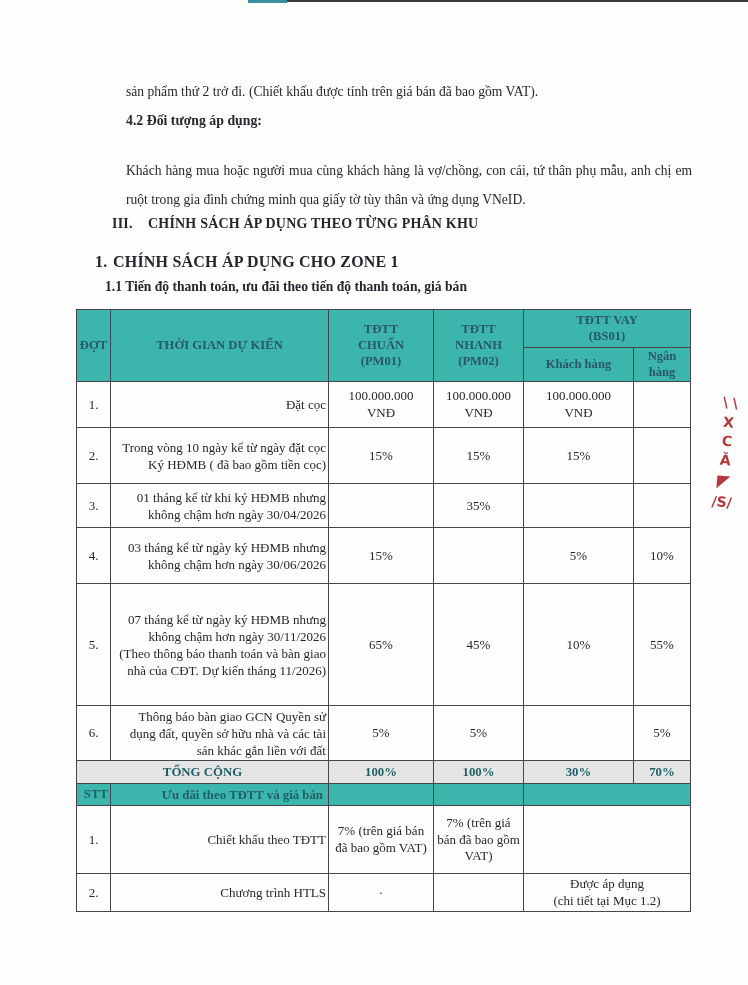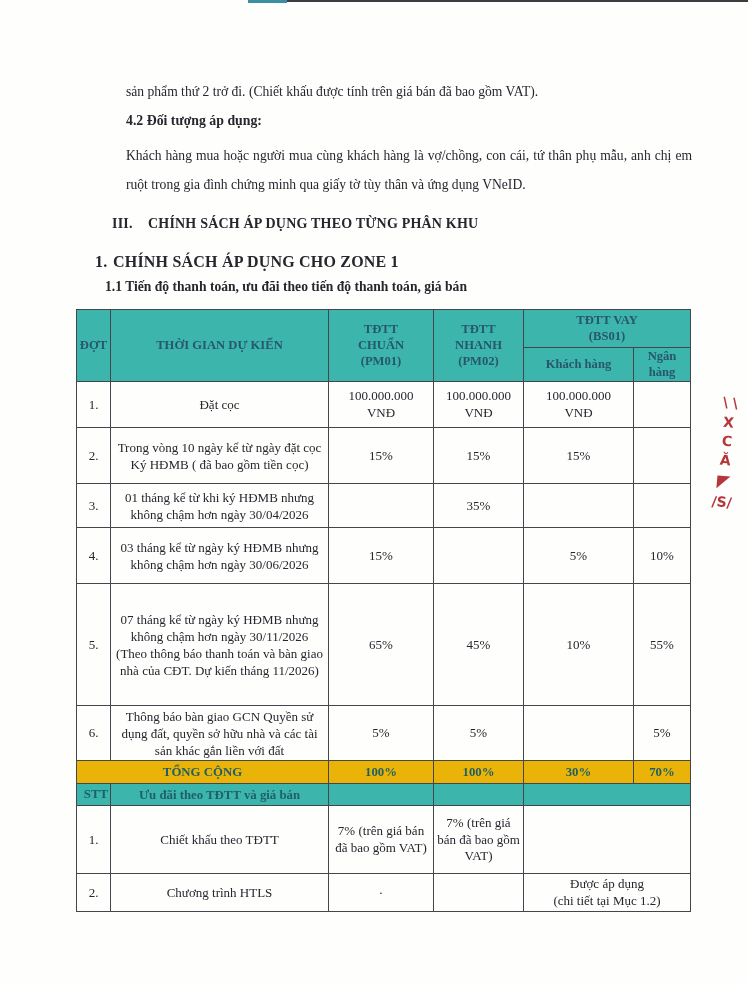--- a/index.html
+++ b/index.html
@@ -8,46 +8,46 @@
     font-family:"Liberation Serif","DejaVu Serif",serif;color:#26262e;
     overflow:hidden;
   }
   .page{position:absolute;inset:0;background:#fefefd;}
   
   .top-accent{position:absolute;left:248px;top:0;width:39px;height:3px;background:#3b8fa0;}
   .top-line{position:absolute;left:287px;top:0;width:461px;height:2px;background:#3c3c40;}
   
   .intro-line{position:absolute;left:126px;top:84px;width:580px;font-size:13.6px;}
   .h42{position:absolute;left:126px;top:113px;font-size:13.8px;font-weight:bold;}
-  .p42{position:absolute;left:126px;top:141px;width:566px;font-size:13.6px;line-height:29px;text-align:justify;}
+  .p42{position:absolute;left:126px;top:156px;width:566px;font-size:13.6px;line-height:29px;text-align:justify;}
   .hiii{position:absolute;left:112px;top:216px;font-size:14px;font-weight:bold;letter-spacing:.2px;}
   .hiii .num{display:inline-block;width:36px;}
   .hzone{position:absolute;left:95px;top:253px;font-size:16px;font-weight:bold;letter-spacing:.2px;}
   .hzone .num{display:inline-block;width:18px;}
   .h11{position:absolute;left:105px;top:279px;font-size:13.6px;font-weight:bold;}
   
   table.pay{
     position:absolute;left:76px;top:309px;border-collapse:collapse;table-layout:fixed;
     width:614px;font-size:13px;
   }
   table.pay td, table.pay th{border:1px solid #45454e;vertical-align:middle;padding:1px 2px;}
   table.pay th{
     background:#3cb6ac;color:#28566b;font-weight:bold;font-size:12.6px;
     text-align:center;line-height:1.25;
   }
   tr.hdr1{height:38px;}
   tr.hdr2{height:30px;}
   td.stt{text-align:center;}
-  td.desc{text-align:center;padding:2px 5px;line-height:1.32;}
+  td.desc{text-align:right;padding:2px 5px;line-height:1.32;}
   td.val{text-align:center;line-height:1.3;}
   .pre{white-space:pre-line;}
   tr.r1{height:46px;} tr.r2{height:56px;} tr.r3{height:44px;} tr.r4{height:56px;}
   tr.r5{height:122px;} tr.r6{height:55px;}
   tr.total{height:23px;}
-  tr.total td{background:#eab308;color:#1f5f66;font-weight:bold;font-size:12.8px;text-align:center;}
+  tr.total td{background:#e5e5e5;color:#1f5f66;font-weight:bold;font-size:12.8px;text-align:center;}
   tr.sttrow{height:22px;}
   tr.sttrow td{background:#3cb6ac;color:#1f5f66;font-weight:bold;font-size:12.8px;}
   tr.sttrow td.stt{text-align:right;}
   tr.sttrow td.desc{padding:1px 5px;margin-top:8px;}
   tr.p1{height:68px;} tr.p2{height:38px;}
   
   .annotation{
     position:absolute;left:706px;top:394px;width:40px;display:flex;flex-direction:column;
     align-items:center;color:#b5373b;font-size:14px;font-weight:bold;
     font-family:"DejaVu Sans",sans-serif;transform:rotate(5deg);line-height:1.35;

